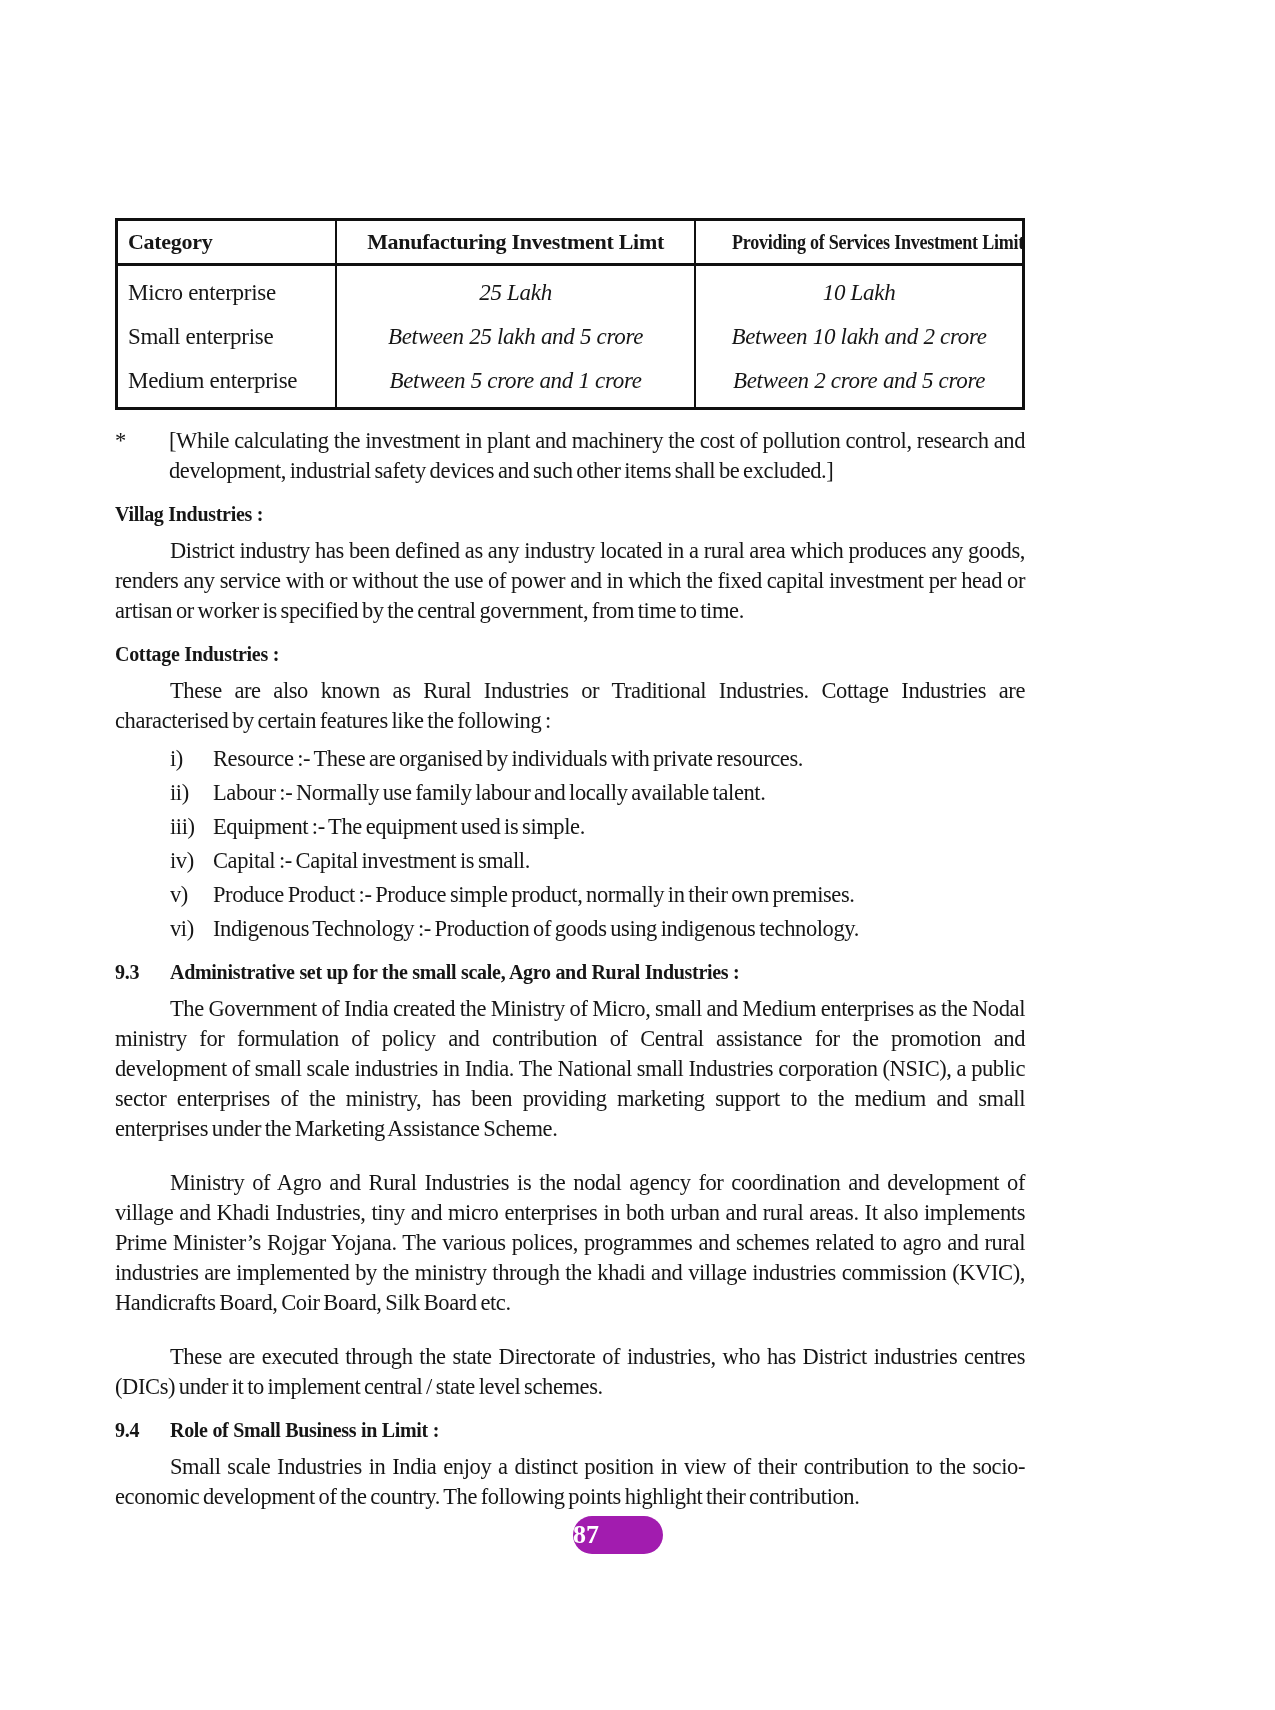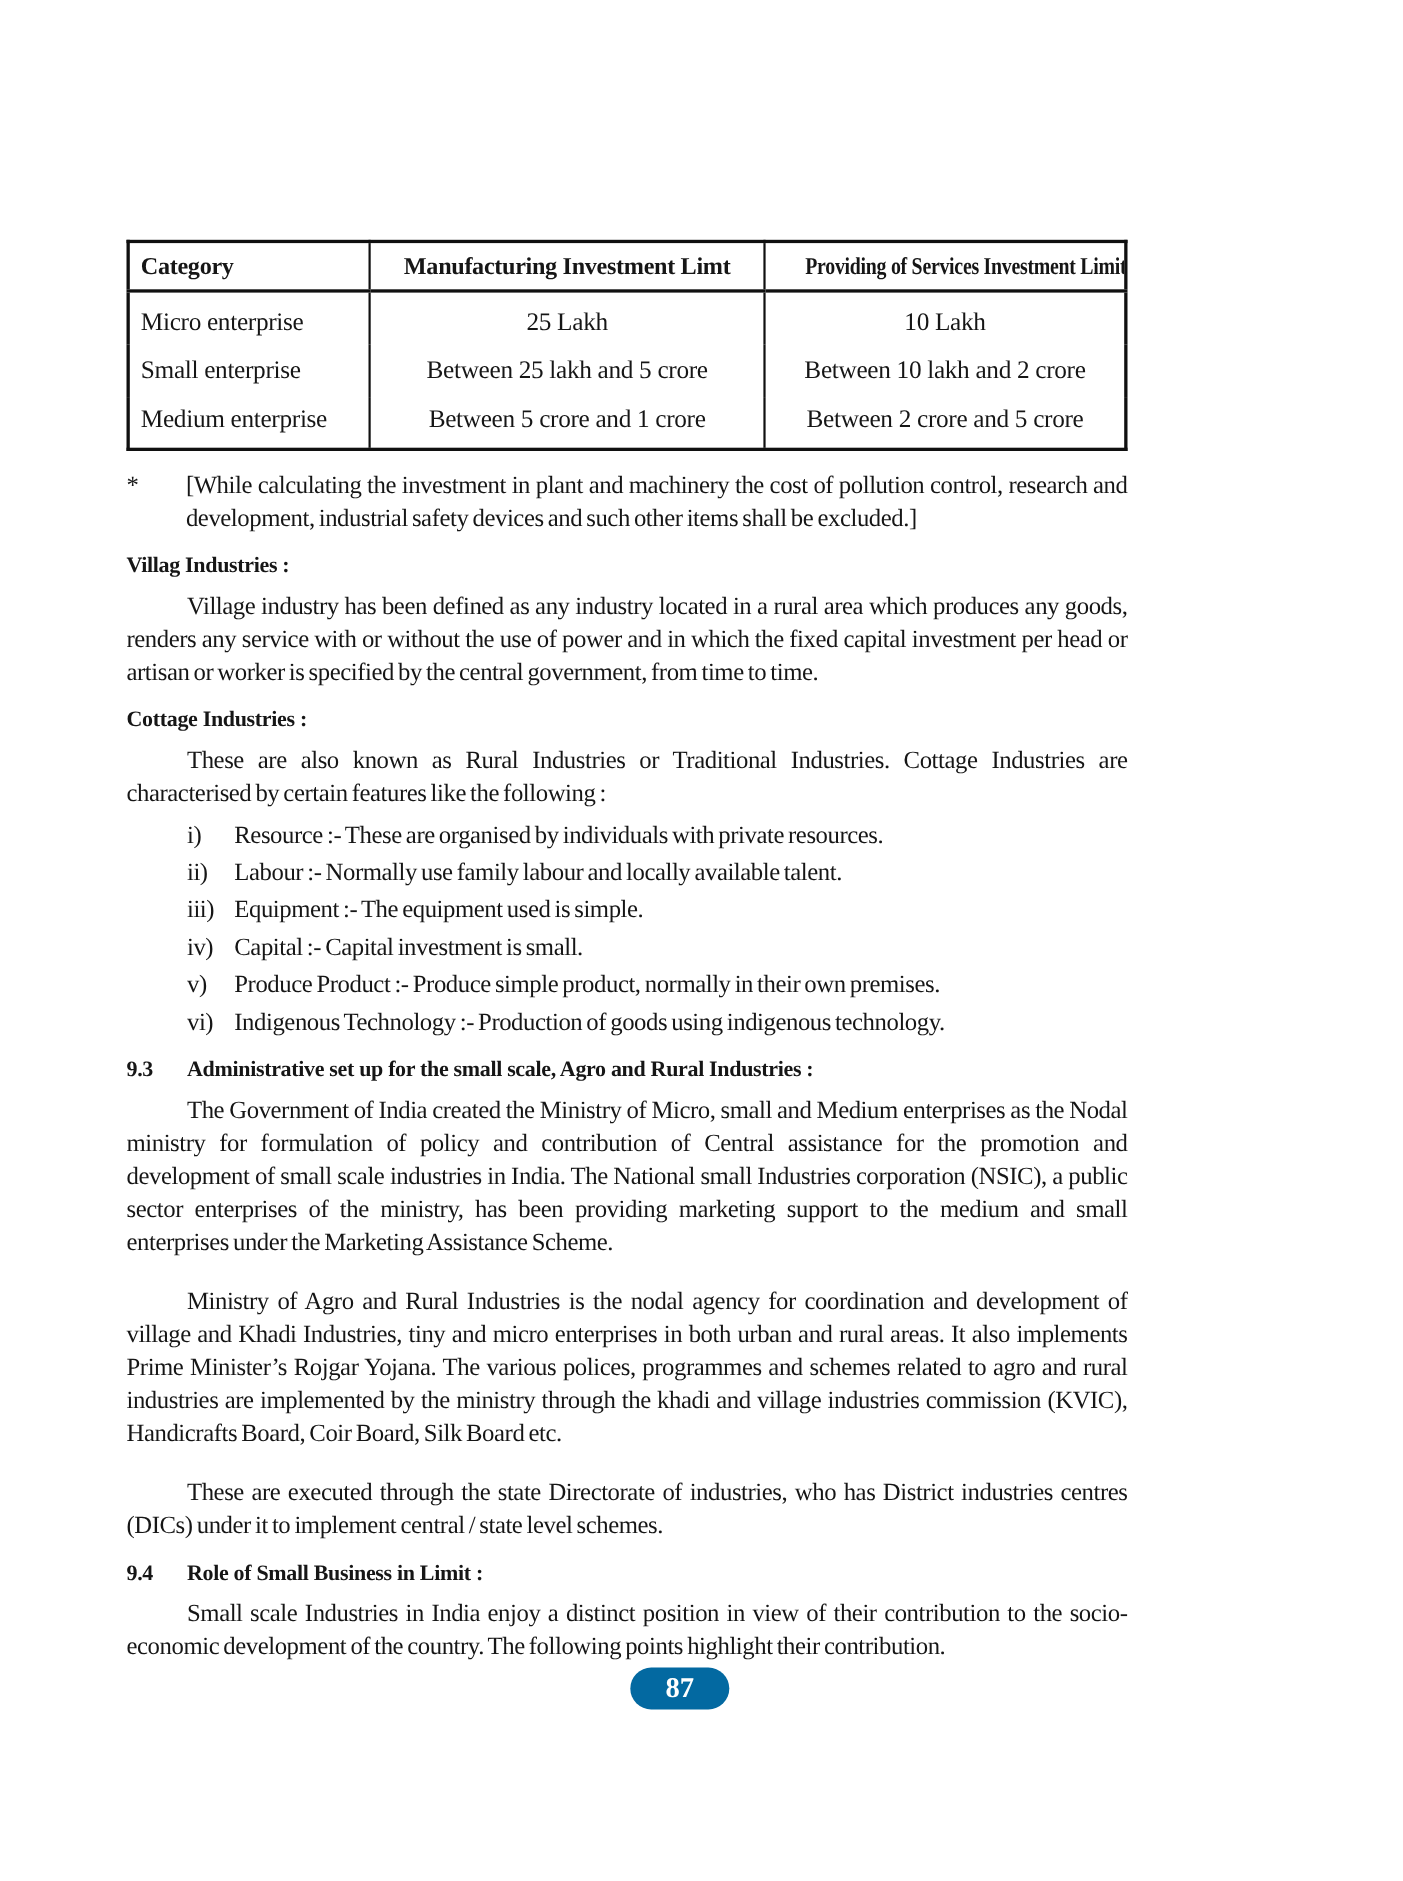--- a/index.html
+++ b/index.html
@@ -43,21 +43,21 @@
   th.h2, th.h3 { text-align: center; }
   th .squeeze { display: inline-block; transform: scaleX(0.82); transform-origin: center; }
   td {
     font-size: 23px;
     letter-spacing: -0.3px;
     height: 48px;
     vertical-align: middle;
     padding: 2px 4px;
   }
   td.cell-1 { text-align: left; padding-left: 10px; }
-  td.cell-2, td.cell-3 { text-align: center; }
+  td.cell-2, td.cell-3 { text-align: center; font-style: italic; }
   .vline { border-left: 2px solid #101010; }
   tbody tr:first-child td { padding-top: 10px; }
   tbody tr:last-child td { padding-bottom: 8px; }
 
   
   .bodytext {
     font-size: 22.5px;
     line-height: 30px;
     letter-spacing: -0.4px;
     word-spacing: -1.5px;
@@ -98,26 +98,26 @@
     margin-bottom: 3px;
   }
   ul.features li .numeral { width: 43px; flex: none; }
   ul.features li .item-text { flex: 1; }
 
   
   .page-badge {
     position: absolute;
     left: 573px; top: 1516px;
     width: 90px; height: 38px;
-    background: #0369a1;
+    background: #a21caf;
     border-radius: 19px;
     color: #ffffff;
     font-size: 26px;
     font-weight: bold;
-    text-align: center;
+    text-align: left;
     line-height: 38px;
     font-family: "Liberation Serif", "DejaVu Serif", serif;
   }
 </style>
 </head>
 <body>
 
 <div class="content">
 
   <table class="limits">
@@ -151,21 +151,21 @@
       </tr>
     </tbody>
   </table>
 
   <div class="footnote bodytext">
     <span class="marker">*</span>
     <span class="fn-text">[While calculating the investment in plant and machinery the cost of pollution control, research and development, industrial safety devices and such other items shall be excluded.]</span>
   </div>
 
   <div class="h-section">Villag Industries :</div>
-  <p class="para bodytext">Village industry has been defined as any industry located in a rural area which produces any goods, renders any service with or without the use of power and in which the fixed capital investment per head or artisan or worker is specified by the central government, from time to time.</p>
+  <p class="para bodytext">District industry has been defined as any industry located in a rural area which produces any goods, renders any service with or without the use of power and in which the fixed capital investment per head or artisan or worker is specified by the central government, from time to time.</p>
 
   <div class="h-section">Cottage Industries :</div>
   <p class="para bodytext">These are also known as Rural Industries or Traditional Industries. Cottage Industries are characterised by certain features like the following :</p>
 
   <ul class="features bodytext">
     <li>
       <span class="numeral">i)</span>
       <span class="item-text">Resource :- These are organised by individuals with private resources.</span>
     </li>
     <li>

